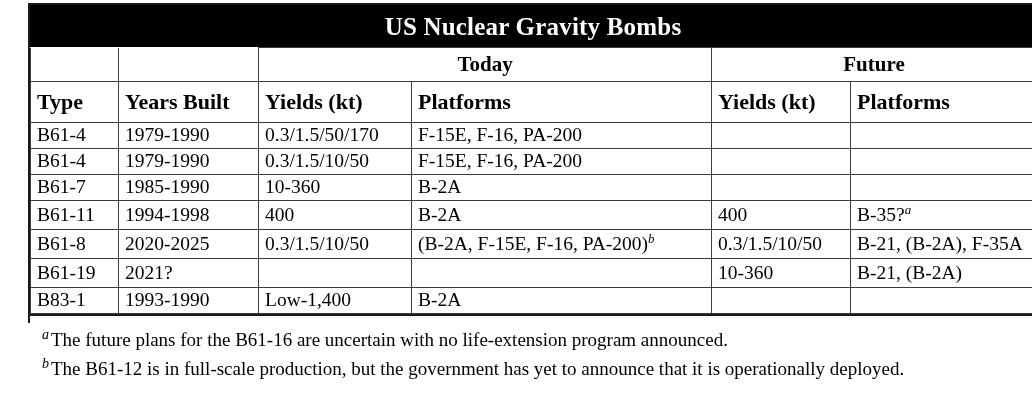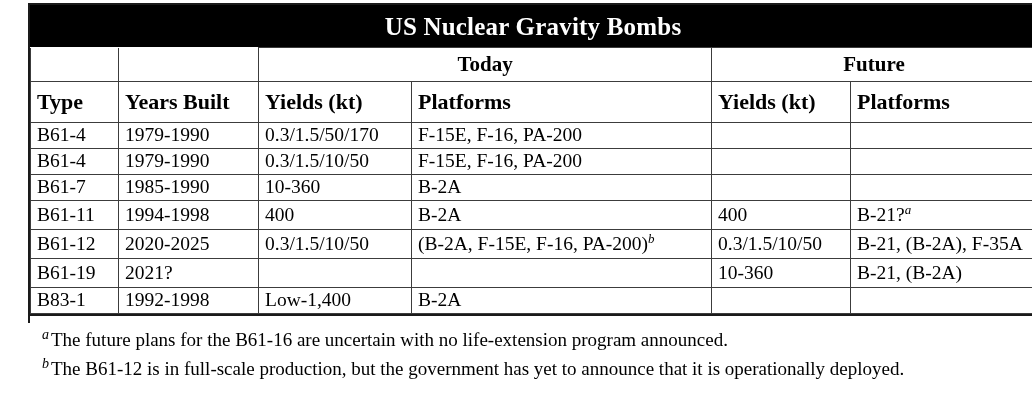--- a/index.html
+++ b/index.html
@@ -200,41 +200,41 @@
             <td>B-2A</td>
             <td></td>
             <td></td>
           </tr>
           <tr class="body-row tall">
             <td class="type-cell">B61-11</td>
             <td class="center">1994-1998</td>
             <td>400</td>
             <td>B-2A</td>
             <td>400</td>
-            <td><span>B-21?</span><sup class="fn">a</sup></td>
+            <td><span>B-35?</span><sup class="fn">a</sup></td>
           </tr>
           <tr class="body-row tall">
-            <td class="type-cell">B61-12</td>
+            <td class="type-cell">B61-8</td>
             <td class="center">2020-2025</td>
             <td>0.3/1.5/10/50</td>
             <td><span>(B-2A, F-15E, F-16, PA-200)</span><sup class="fn">b</sup></td>
             <td>0.3/1.5/10/50</td>
             <td>B-21, (B-2A), F-35A</td>
           </tr>
           <tr class="body-row tall">
             <td class="type-cell">B61-19</td>
             <td class="center">2021?</td>
             <td></td>
             <td></td>
             <td>10-360</td>
             <td>B-21, (B-2A)</td>
           </tr>
           <tr class="body-row">
             <td class="type-cell">B83-1</td>
-            <td class="center">1992-1998</td>
+            <td class="center">1993-1990</td>
             <td>Low-1,400</td>
             <td>B-2A</td>
             <td></td>
             <td></td>
           </tr>
         </tbody>
     </table>
 
     <div class="footnotes">
       <div class="footnote">

